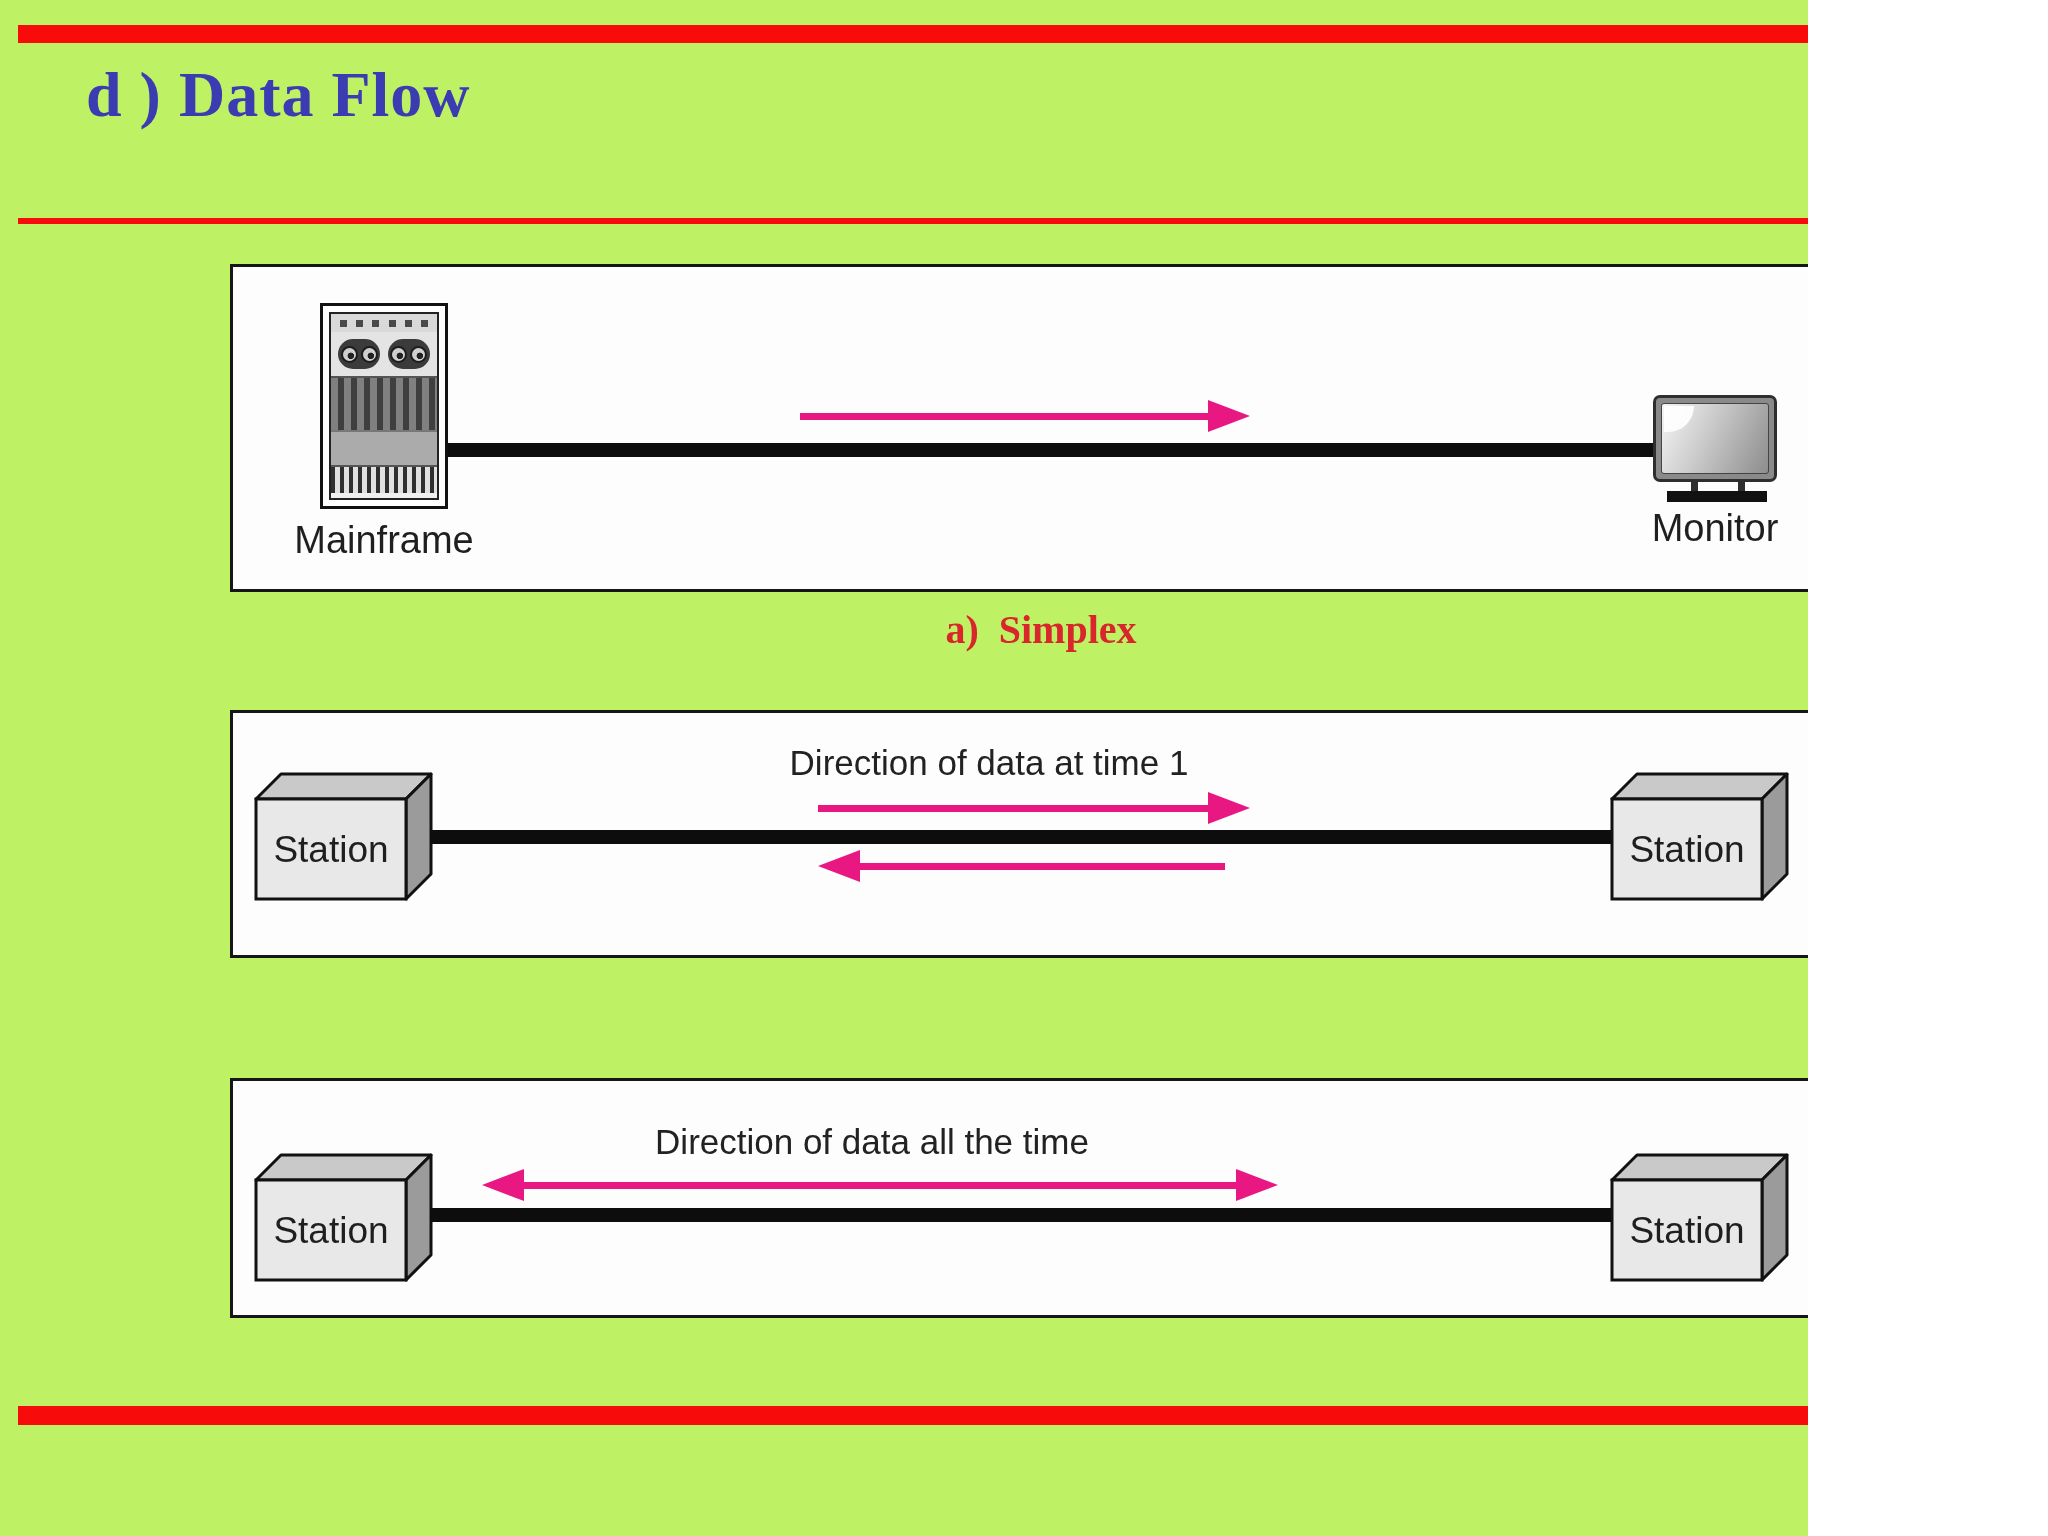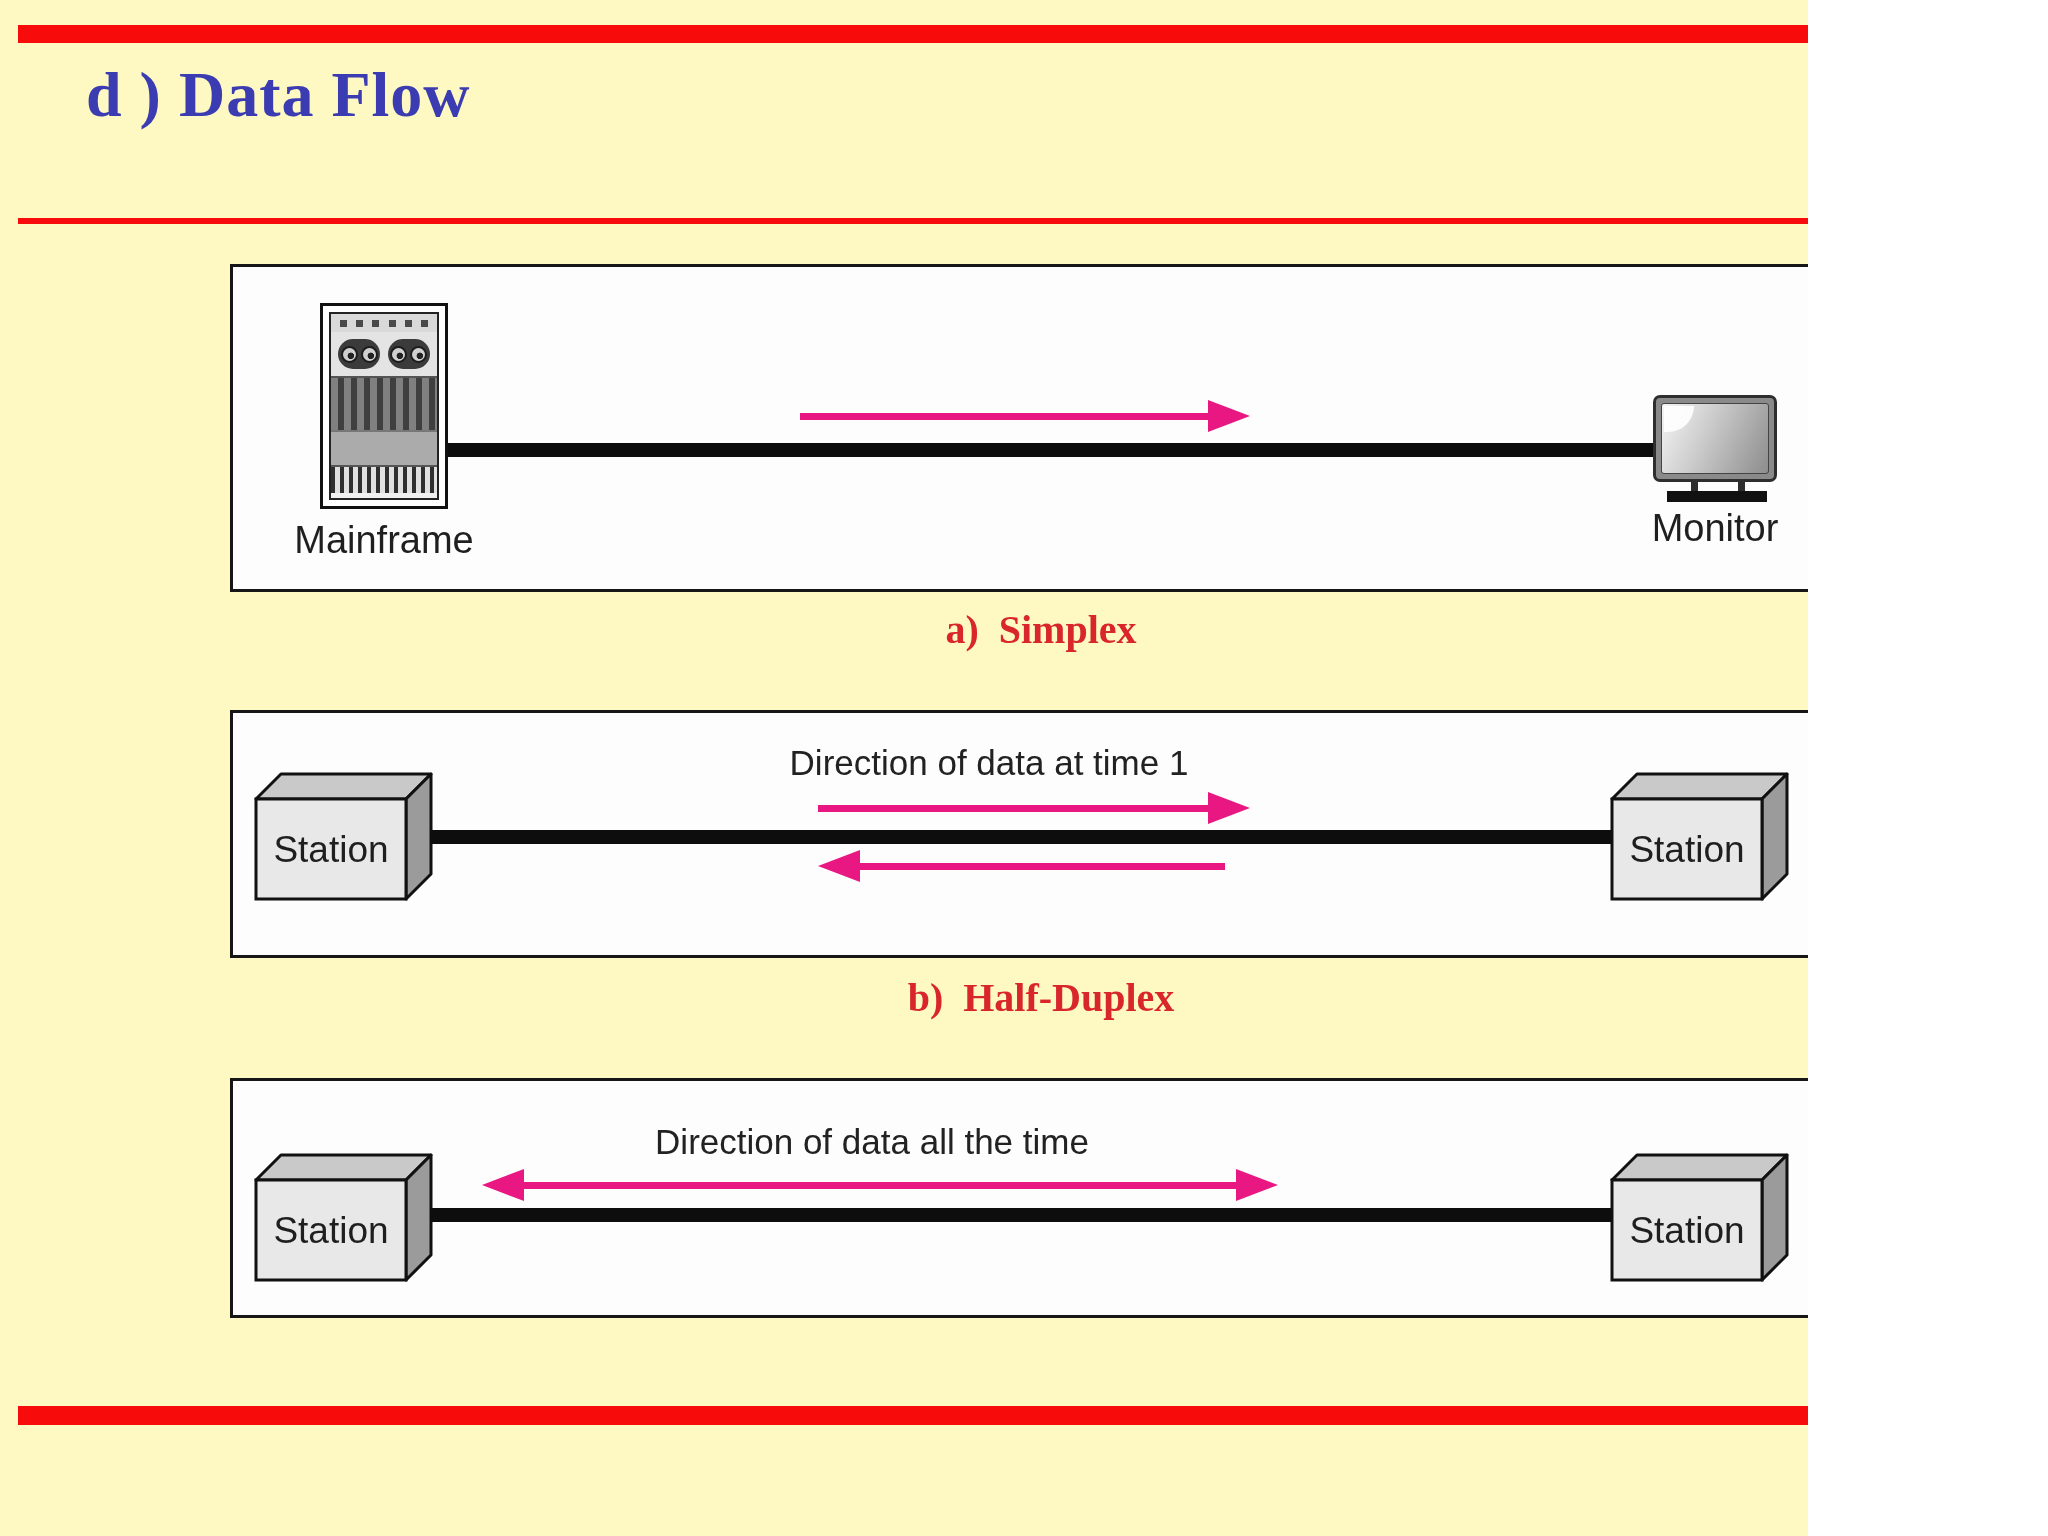--- a/index.html
+++ b/index.html
@@ -1,16 +1,16 @@
 <!DOCTYPE html>
 <html><head>
 <meta charset="utf-8">
 <style>
   html,body{margin:0;padding:0;background:#ffffff;}
-  .slide{position:relative;width:1808px;height:1536px;background:#fef9c3;overflow:hidden;
+  .slide{position:relative;width:1808px;height:1536px;background:#bef264;overflow:hidden;
          font-family:"Liberation Sans",sans-serif;}
   
   .accent-bar{position:absolute;left:18px;width:1979px;background:#f80b0b;}
   .bar-top{top:25px;height:18px;}
   .bar-bottom{top:1406px;height:19px;}
   .divider{position:absolute;left:18px;top:218px;width:1979px;height:6px;background:#f80b0b;}
   .page-title{position:absolute;left:86px;top:58px;font-family:"Liberation Serif",serif;
               font-weight:bold;font-size:64px;color:#3b3bb2;letter-spacing:1px;}
   
   .panel{position:absolute;left:230px;width:1622px;border:3px solid #161616;background:#fdfdfd;box-sizing:border-box;}
@@ -152,21 +152,20 @@
         <div class="head"></div>
     </div>
 
     <svg class="station" style="left:1376px;top:58px;" viewBox="0 0 181 131">
       <polygon points="3,28 28,3 178,3 153,28" fill="#c9c9c9" stroke="#111" stroke-width="3" stroke-linejoin="round"></polygon>
       <polygon points="153,28 178,3 178,103 153,128" fill="#9b9b9b" stroke="#111" stroke-width="3" stroke-linejoin="round"></polygon>
       <rect x="3" y="28" width="150" height="100" fill="#e8e8e8" stroke="#111" stroke-width="3"></rect>
       <text x="78" y="91" text-anchor="middle">Station</text>
     </svg>
   </div>
-  <div class="caption cap-b">b)&nbsp; Half-Duplex</div>
 
   <div class="panel panel-3">
 
     <svg class="station" style="left:20px;top:71px;" viewBox="0 0 181 131">
       <polygon points="3,28 28,3 178,3 153,28" fill="#c9c9c9" stroke="#111" stroke-width="3" stroke-linejoin="round"></polygon>
       <polygon points="153,28 178,3 178,103 153,128" fill="#9b9b9b" stroke="#111" stroke-width="3" stroke-linejoin="round"></polygon>
       <rect x="3" y="28" width="150" height="100" fill="#e8e8e8" stroke="#111" stroke-width="3"></rect>
       <text x="78" y="91" text-anchor="middle">Station</text>
     </svg>
 

